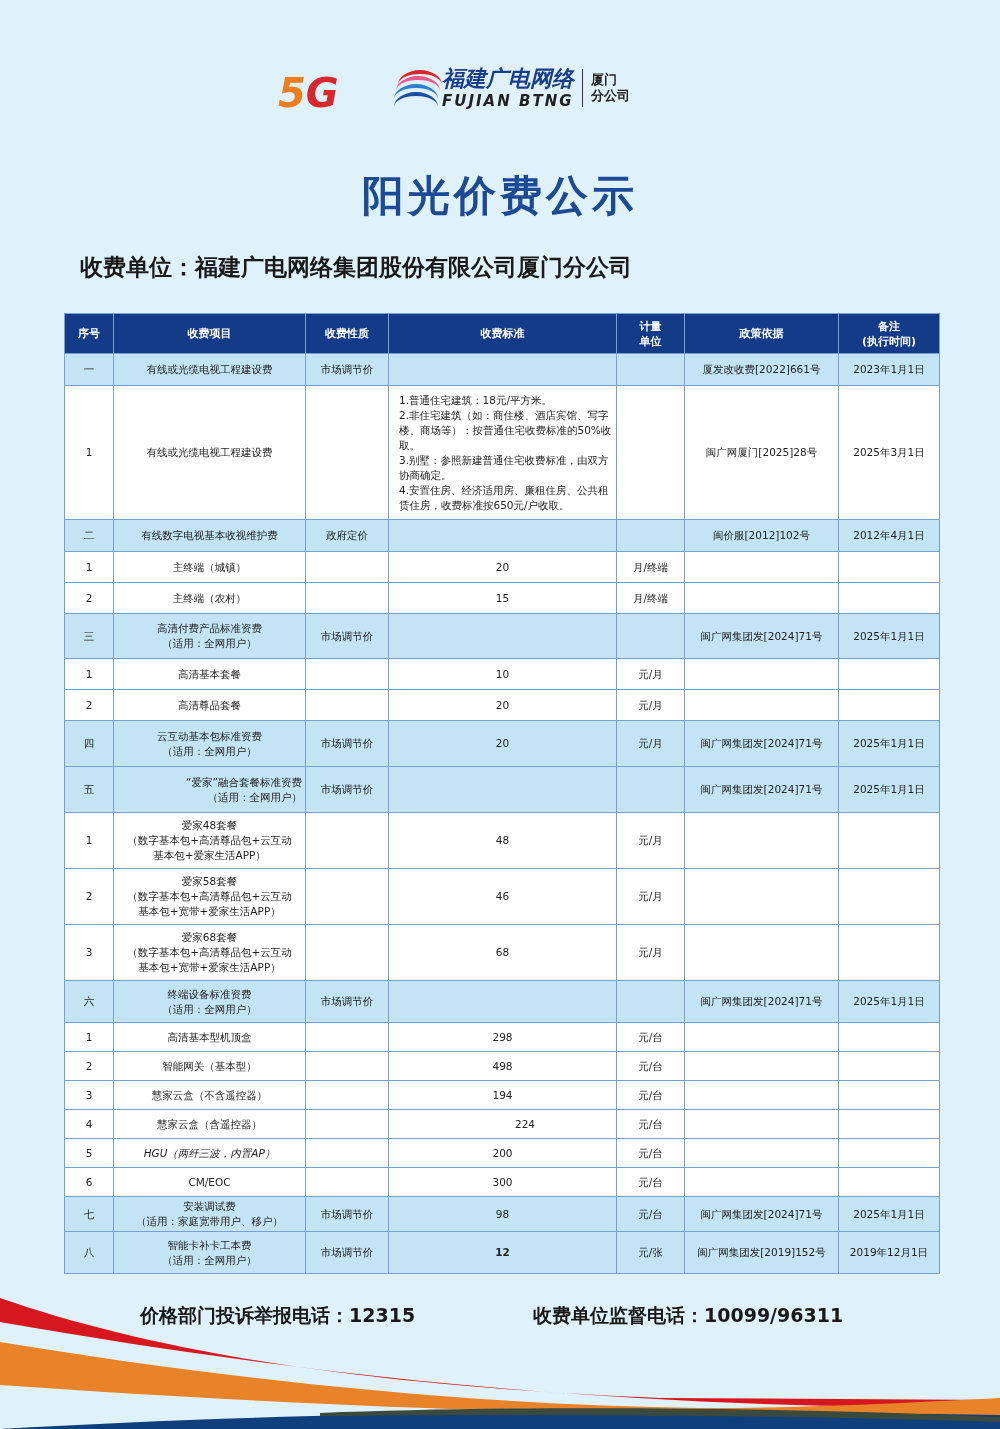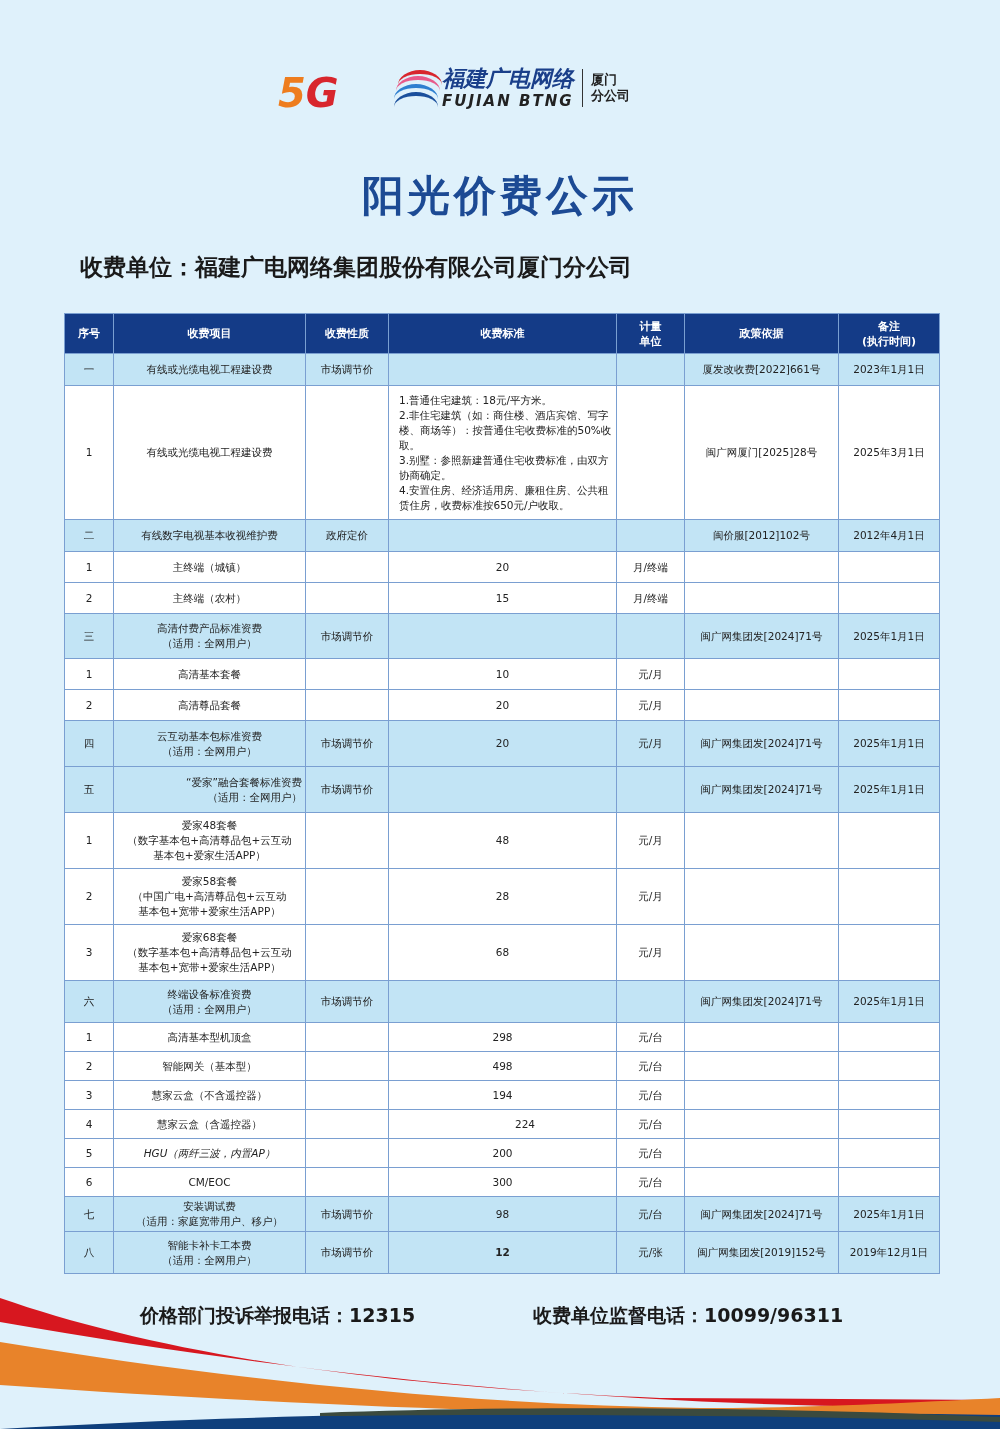--- a/index.html
+++ b/index.html
@@ -202,24 +202,24 @@
 基本包+爱家生活APP）</td>
         <td style="white-space: pre-line;"></td>
         <td style="white-space: pre-line;">48</td>
         <td style="white-space: pre-line;">元/月</td>
         <td style="white-space: pre-line;"></td>
         <td style="white-space: pre-line;"></td>
       </tr>
       <tr class="item" style="height: 56px;">
         <td style="white-space: pre-line;">2</td>
         <td style="white-space: pre-line;">爱家58套餐
-（中国广电+高清尊品包+云互动
+（数字基本包+高清尊品包+云互动
 基本包+宽带+爱家生活APP）</td>
         <td style="white-space: pre-line;"></td>
-        <td style="white-space: pre-line;">28</td>
+        <td style="white-space: pre-line;">46</td>
         <td style="white-space: pre-line;">元/月</td>
         <td style="white-space: pre-line;"></td>
         <td style="white-space: pre-line;"></td>
       </tr>
       <tr class="item" style="height: 56px;">
         <td style="white-space: pre-line;">3</td>
         <td style="white-space: pre-line;">爱家68套餐
 （数字基本包+高清尊品包+云互动
 基本包+宽带+爱家生活APP）</td>
         <td style="white-space: pre-line;"></td>

